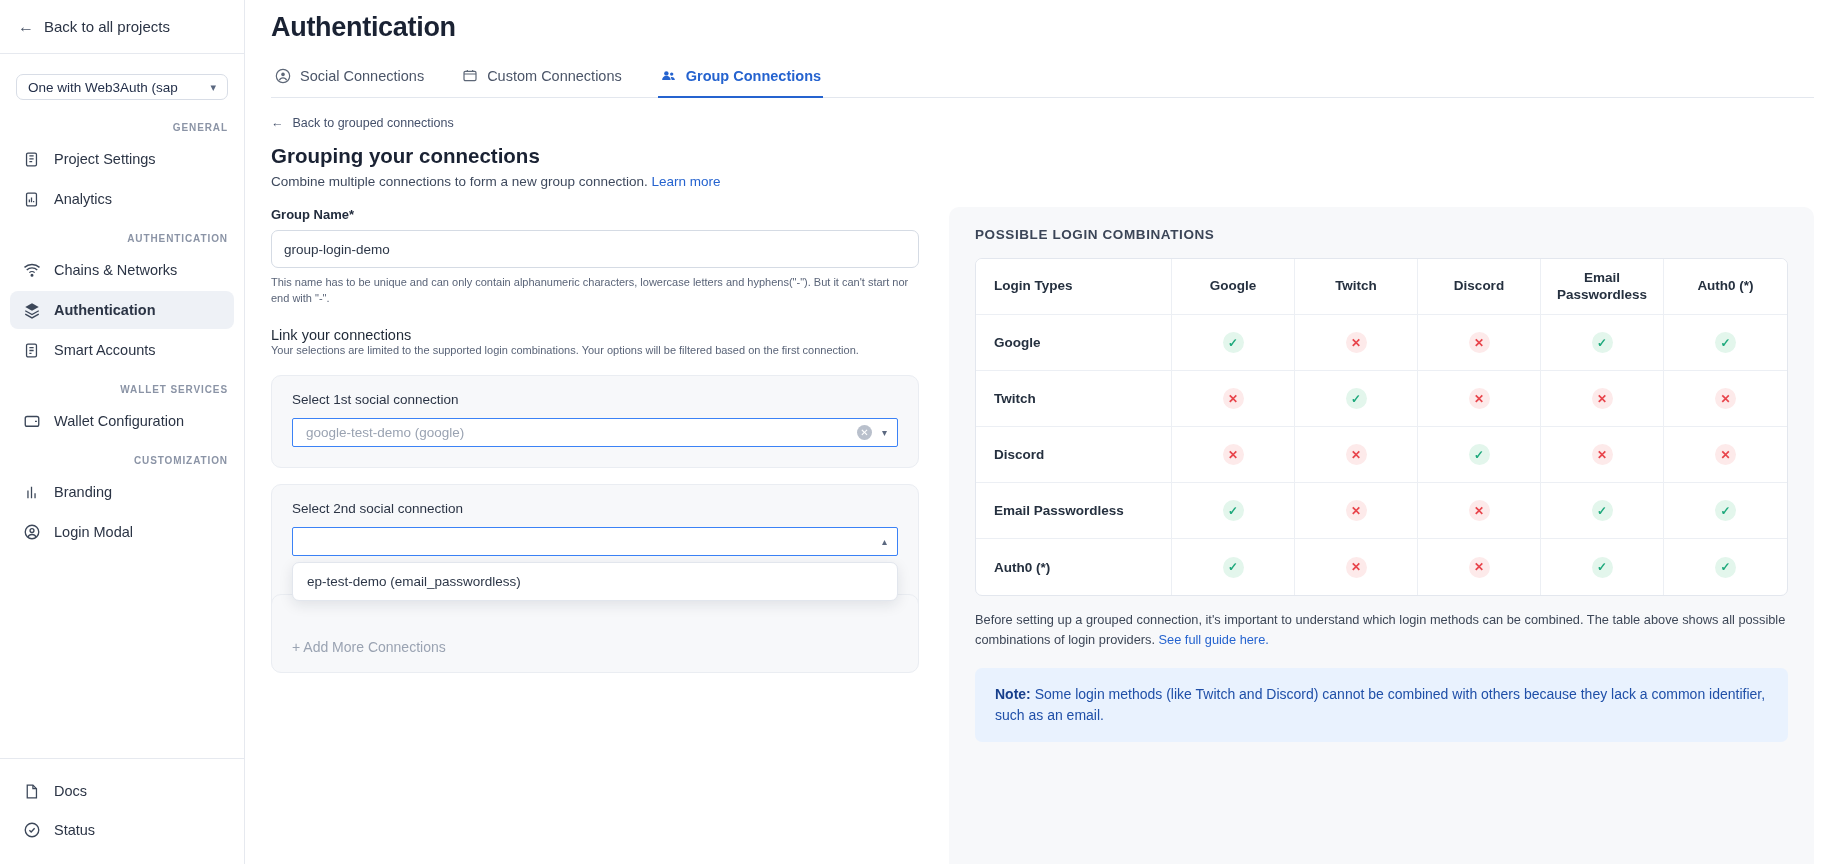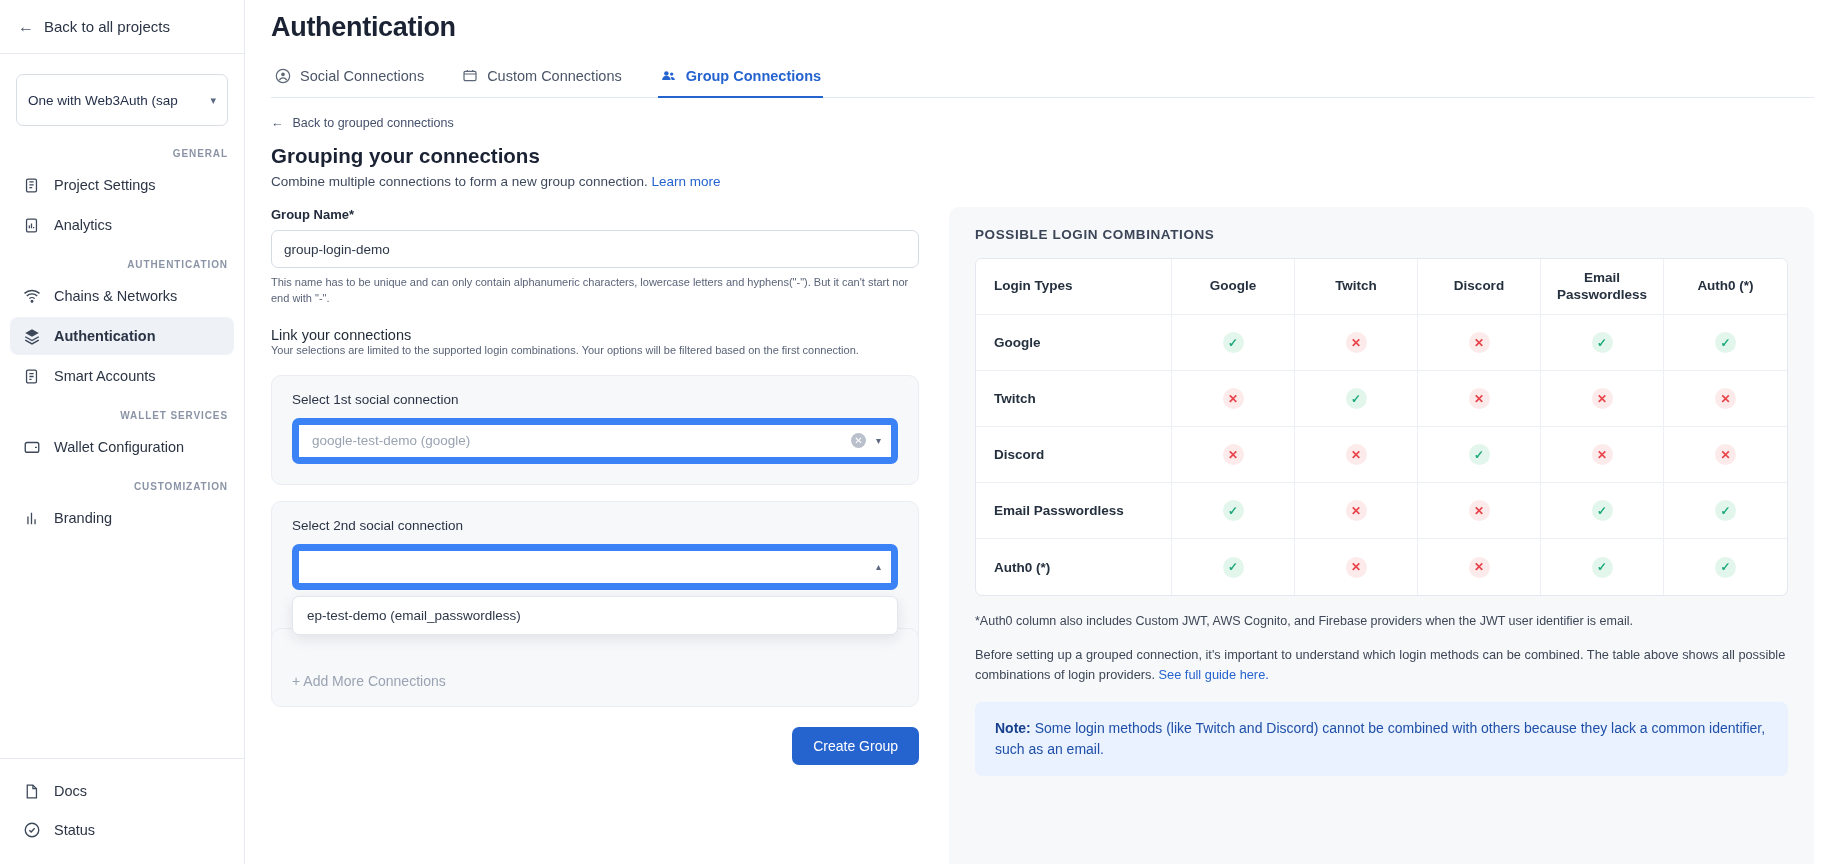--- a/index.html
+++ b/index.html
@@ -33,21 +33,21 @@
     padding: 0 18px;
     border-bottom: 1px solid #e6e9ef;
     font-size: 15px;
     color: #2b3445;
     cursor: pointer;
   }
   .back-arrow { font-size: 16px; color: #4a5568; line-height: 1; }
 
   .project-select {
     margin: 20px 16px 8px 16px;
-    height: 52px;
+    height: 26px;
     border: 1px solid #d8dde6;
     border-radius: 7px;
     display: flex;
     align-items: center;
     justify-content: space-between;
     padding: 3px 11px;
     font-size: 13.5px;
     color: #24304a;
     background: #fff;
     cursor: pointer;
@@ -166,23 +166,23 @@
 
   .conn-card {
     margin-top: 16px;
     background: #f7f8fa;
     border: 1px solid #eaedf2;
     border-radius: 10px;
     padding: 16px 20px 20px 20px;
   }
   .conn-card-title { font-size: 13.5px; color: #2b3445; margin-bottom: 11px; }
   .select-box {
-    height: 46px;
-    border: 7px solid #3b82f6;
-    border-radius: 7px;
+    height: 29px;
+    border: 1px solid #3b82f6;
+    border-radius: 2px;
     background: #fff;
     display: flex;
     align-items: center;
     padding: 0 10px 0 13px;
     font-size: 13.5px;
     color: #9aa3b2;
     justify-content: space-between;
     cursor: pointer;
   }
   .select-box.empty { color: #9aa3b2; }
@@ -383,20 +383,30 @@
 
     <div class="group-label">CUSTOMIZATION</div>
     <div class="nav-item">
       <span class="ico">
         <svg width="17" height="17" viewBox="0 0 24 24" fill="none" stroke="currentColor" stroke-width="1.8">
             <path d="M7 20V9M12 20V4M17 20v-7"></path>
           </svg>
       </span>
       <span>Branding</span>
     </div>
+    <div class="nav-item">
+      <span class="ico">
+        <svg width="18" height="18" viewBox="0 0 24 24" fill="none" stroke="currentColor" stroke-width="1.8">
+            <circle cx="12" cy="12" r="9"></circle>
+            <circle cx="12" cy="10" r="2.6"></circle>
+            <path d="M6.5 19a6 6 0 0 1 11 0"></path>
+          </svg>
+      </span>
+      <span>Login Modal</span>
+    </div>
 
     <div class="sidebar-bottom">
       <div class="nav-item">
         <span class="ico">
           <svg width="17" height="17" viewBox="0 0 24 24" fill="none" stroke="currentColor" stroke-width="1.8">
               <path d="M6 3h8l5 5v13H6z"></path>
               <path d="M14 3v5h5"></path>
             </svg>
         </span>
         <span>Docs</span>
@@ -487,23 +497,20 @@
             <span></span>
             <span class="caret">▴</span>
           </div>
           <div class="dropdown">
             <div class="dropdown-item">ep-test-demo (email_passwordless)</div>
           </div>
         </div>
 
         <div class="add-more-card">+ Add More Connections</div>
 
-        <div class="create-row">
-          <button class="btn-primary">Create Group</button>
-        </div>
       </div>
 
       <div class="right-col">
         <div class="panel">
           <div class="panel-title">POSSIBLE LOGIN COMBINATIONS</div>
 
           <table class="combos">
             <thead>
               <tr>
                 <th class="first">Login Types</th>
@@ -551,21 +558,20 @@
                 <td class="first">Auth0 (*)</td>
                 <td><span class="mark-yes">✓</span></td>
                 <td><span class="mark-no">✕</span></td>
                 <td><span class="mark-no">✕</span></td>
                 <td><span class="mark-yes">✓</span></td>
                 <td><span class="mark-yes">✓</span></td>
               </tr>
             </tbody>
           </table>
 
-          <div class="panel-note">*Auth0 column also includes Custom JWT, AWS Cognito, and Firebase providers when the JWT user identifier is email.</div>
           <div class="panel-note2">
             <span>Before setting up a grouped connection, it's important to understand which login methods can be combined. The table above shows all possible combinations of login providers.</span>
             <span class="link">See full guide here.</span>
           </div>
 
           <div class="note-box">
             <b>Note:</b>
             <span>Some login methods (like Twitch and Discord) cannot be combined with others because they lack a common identifier, such as an email.</span>
           </div>
         </div>

